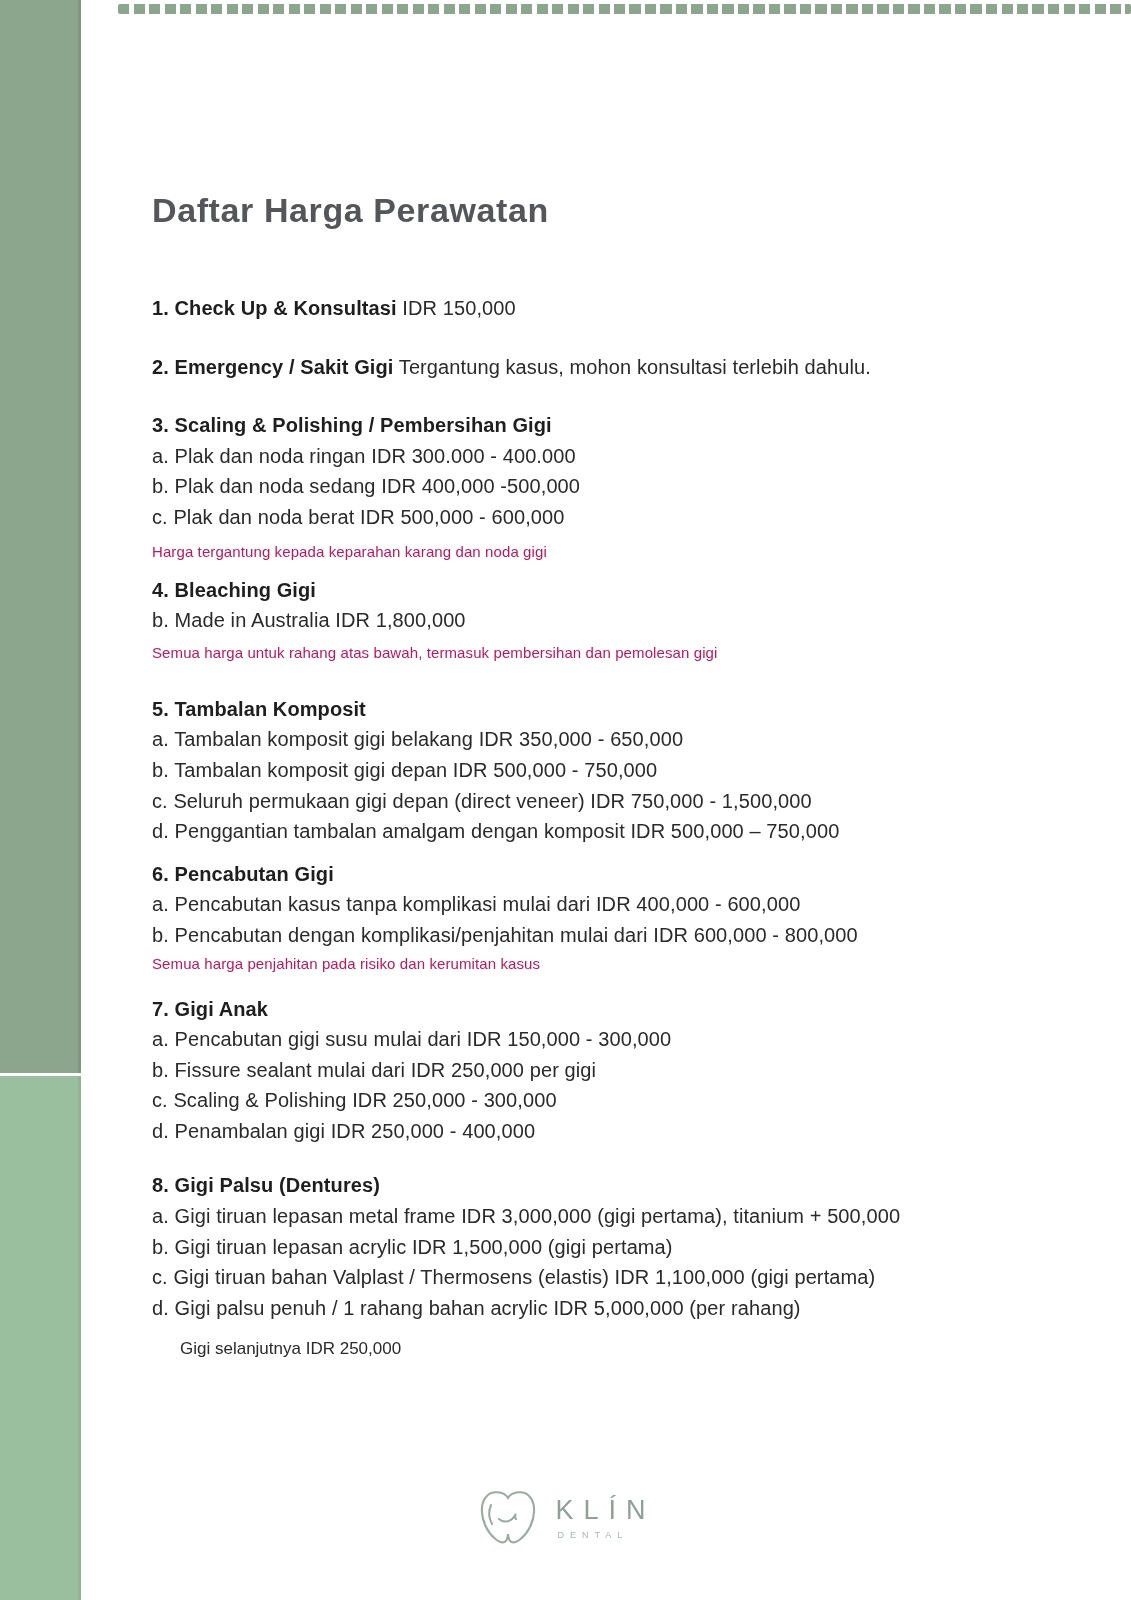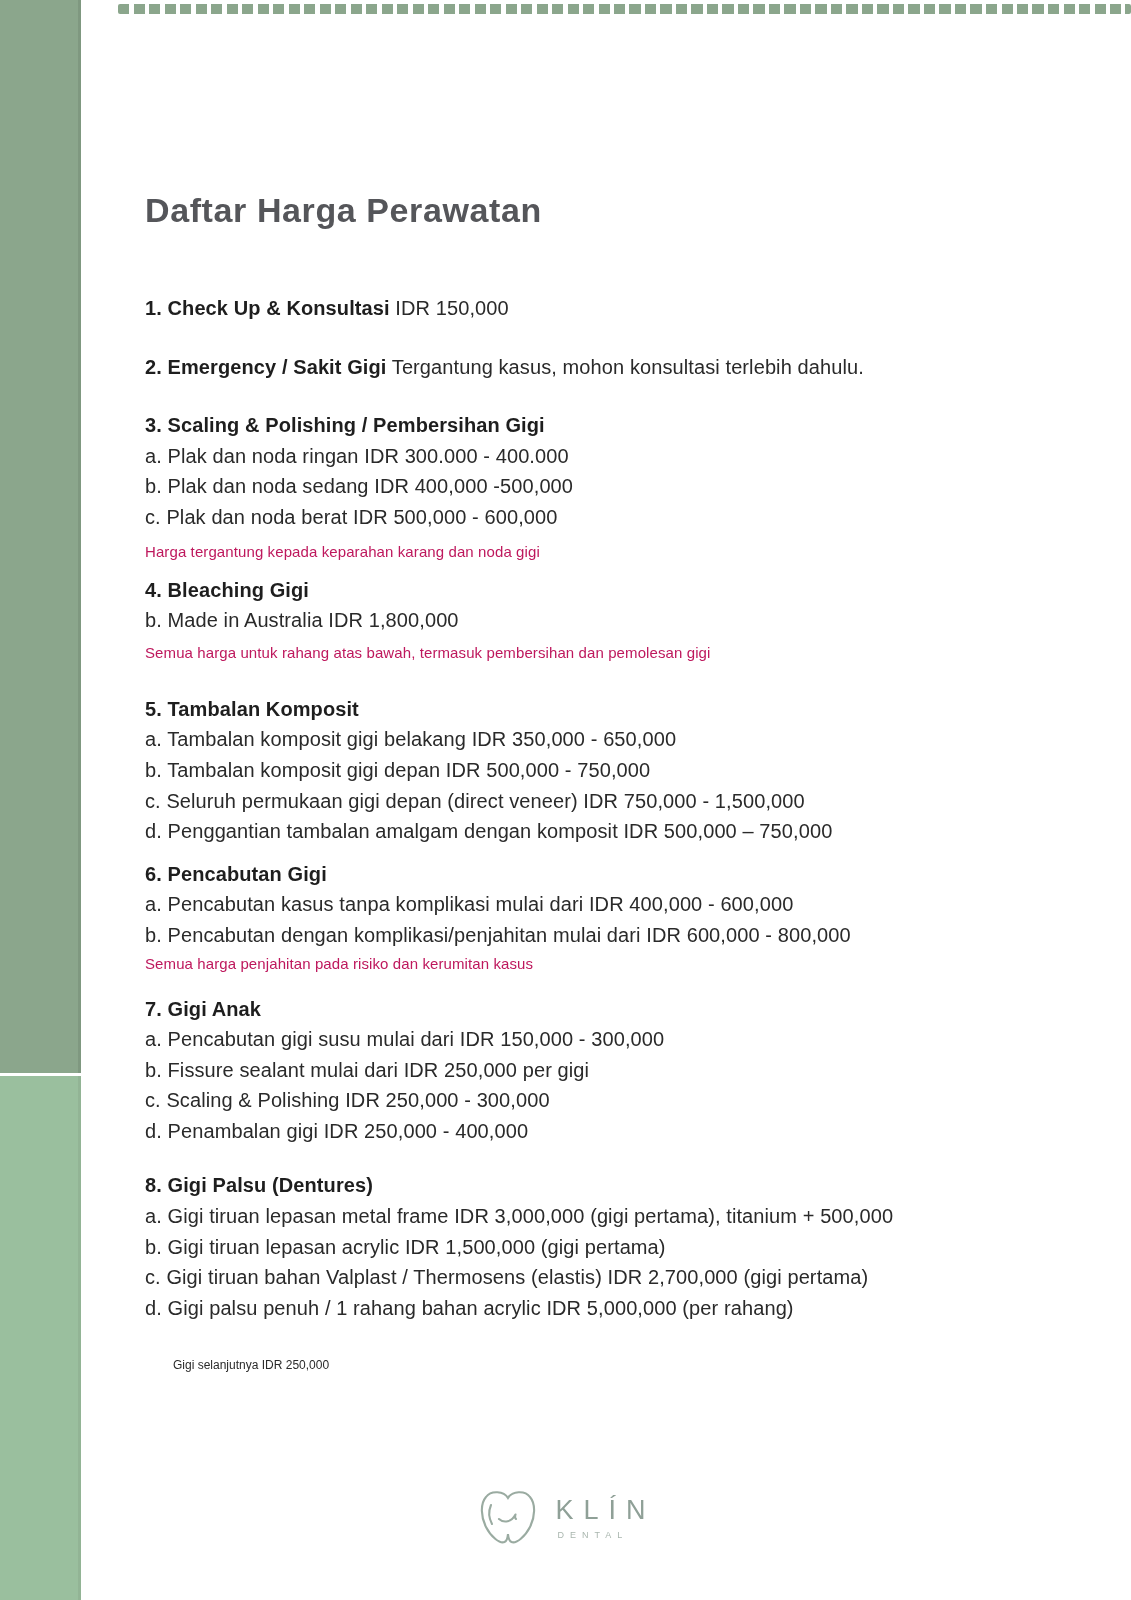--- a/index.html
+++ b/index.html
@@ -11,30 +11,30 @@
   
   .sidebar{position:absolute;left:0;top:0;width:78px;height:1600px;}
   .sidebar-top{position:absolute;left:0;top:0;width:78px;height:1073px;background:#8BA68C;border-right:3px solid rgba(90,110,92,0.25);}
   .sidebar-bottom{position:absolute;left:0;top:1076px;width:78px;height:524px;background:#9ABF9E;border-right:3px solid rgba(90,110,92,0.12);}
   
   .topbar{
     position:absolute;left:118px;right:0;top:4px;height:10px;
     background:repeating-linear-gradient(90deg,#8BA68C 0 11px,rgba(255,255,255,0) 11px 15.5px);
     border-radius:2px;
   }
-  .main{position:absolute;left:145px;top:188px;width:880px;}
+  .main{position:absolute;left:152px;top:188px;width:880px;}
   .doc-title{
     font-size:34px;font-weight:700;color:#55565A;letter-spacing:0.6px;
     line-height:44px;margin:0;
   }
   .section{margin:0;}
   .line{font-size:20px;line-height:30.6px;color:#2A2A2A;letter-spacing:0.1px;}
   .sec-heading{font-weight:700;color:#1E1E1E;}
   .note{font-size:15px;line-height:20px;color:#be185d;font-weight:500;letter-spacing:0.1px;}
-  .footnote{font-size:12px;line-height:20px;color:#2A2A2A;margin-top:32px;margin-left:28px;}
+  .footnote{font-size:17px;line-height:20px;color:#2A2A2A;margin-top:16px;margin-left:28px;}
   .s1{margin-top:61px;}
   .s2{margin-top:28px;}
   .s3{margin-top:28px;}
   .s4{margin-top:13px;}
   .s5{margin-top:31px;}
   .s6{margin-top:12px;}
   .s7{margin-top:20px;}
   .s8{margin-top:24px;}
   .s3 .note{margin-top:9px;}
   .s4 .note{margin-top:7px;}
@@ -101,21 +101,21 @@
         <div class="line"><span class="sec-heading">7. Gigi Anak</span></div>
         <div class="line">a. Pencabutan gigi susu mulai dari IDR 150,000 - 300,000</div>
         <div class="line">b. Fissure sealant mulai dari IDR 250,000 per gigi</div>
         <div class="line">c. Scaling &amp; Polishing IDR 250,000 - 300,000</div>
         <div class="line">d. Penambalan gigi IDR 250,000 - 400,000</div>
       </section>
       <section class="section s8">
         <div class="line"><span class="sec-heading">8. Gigi Palsu (Dentures)</span></div>
         <div class="line">a. Gigi tiruan lepasan metal frame IDR 3,000,000 (gigi pertama), titanium + 500,000</div>
         <div class="line">b. Gigi tiruan lepasan acrylic IDR 1,500,000 (gigi pertama)</div>
-        <div class="line">c. Gigi tiruan bahan Valplast / Thermosens (elastis) IDR 2,700,000 (gigi pertama)</div>
+        <div class="line">c. Gigi tiruan bahan Valplast / Thermosens (elastis) IDR 1,100,000 (gigi pertama)</div>
         <div class="line">d. Gigi palsu penuh / 1 rahang bahan acrylic IDR 5,000,000 (per rahang)</div>
         <div class="footnote">Gigi selanjutnya IDR 250,000</div>
       </section>
     </div>
 </div>
 
 <div class="brand">
   <span>
     <svg width="64" height="60" viewBox="0 0 64 60" fill="none">
       <path d="M32 10 C28 3 15 2 10 9 C4 16 5 29 10 39 C15 49 24 56 28.5 54 C31.5 52.6 31.8 48 32 46 C32.2 48 32.5 52.6 35.5 54 C40 56 49 49 54 39 C59 29 60 16 54 9 C49 2 36 3 32 10 Z" stroke="#9AABA1" stroke-width="2.1" stroke-linecap="round"></path>

